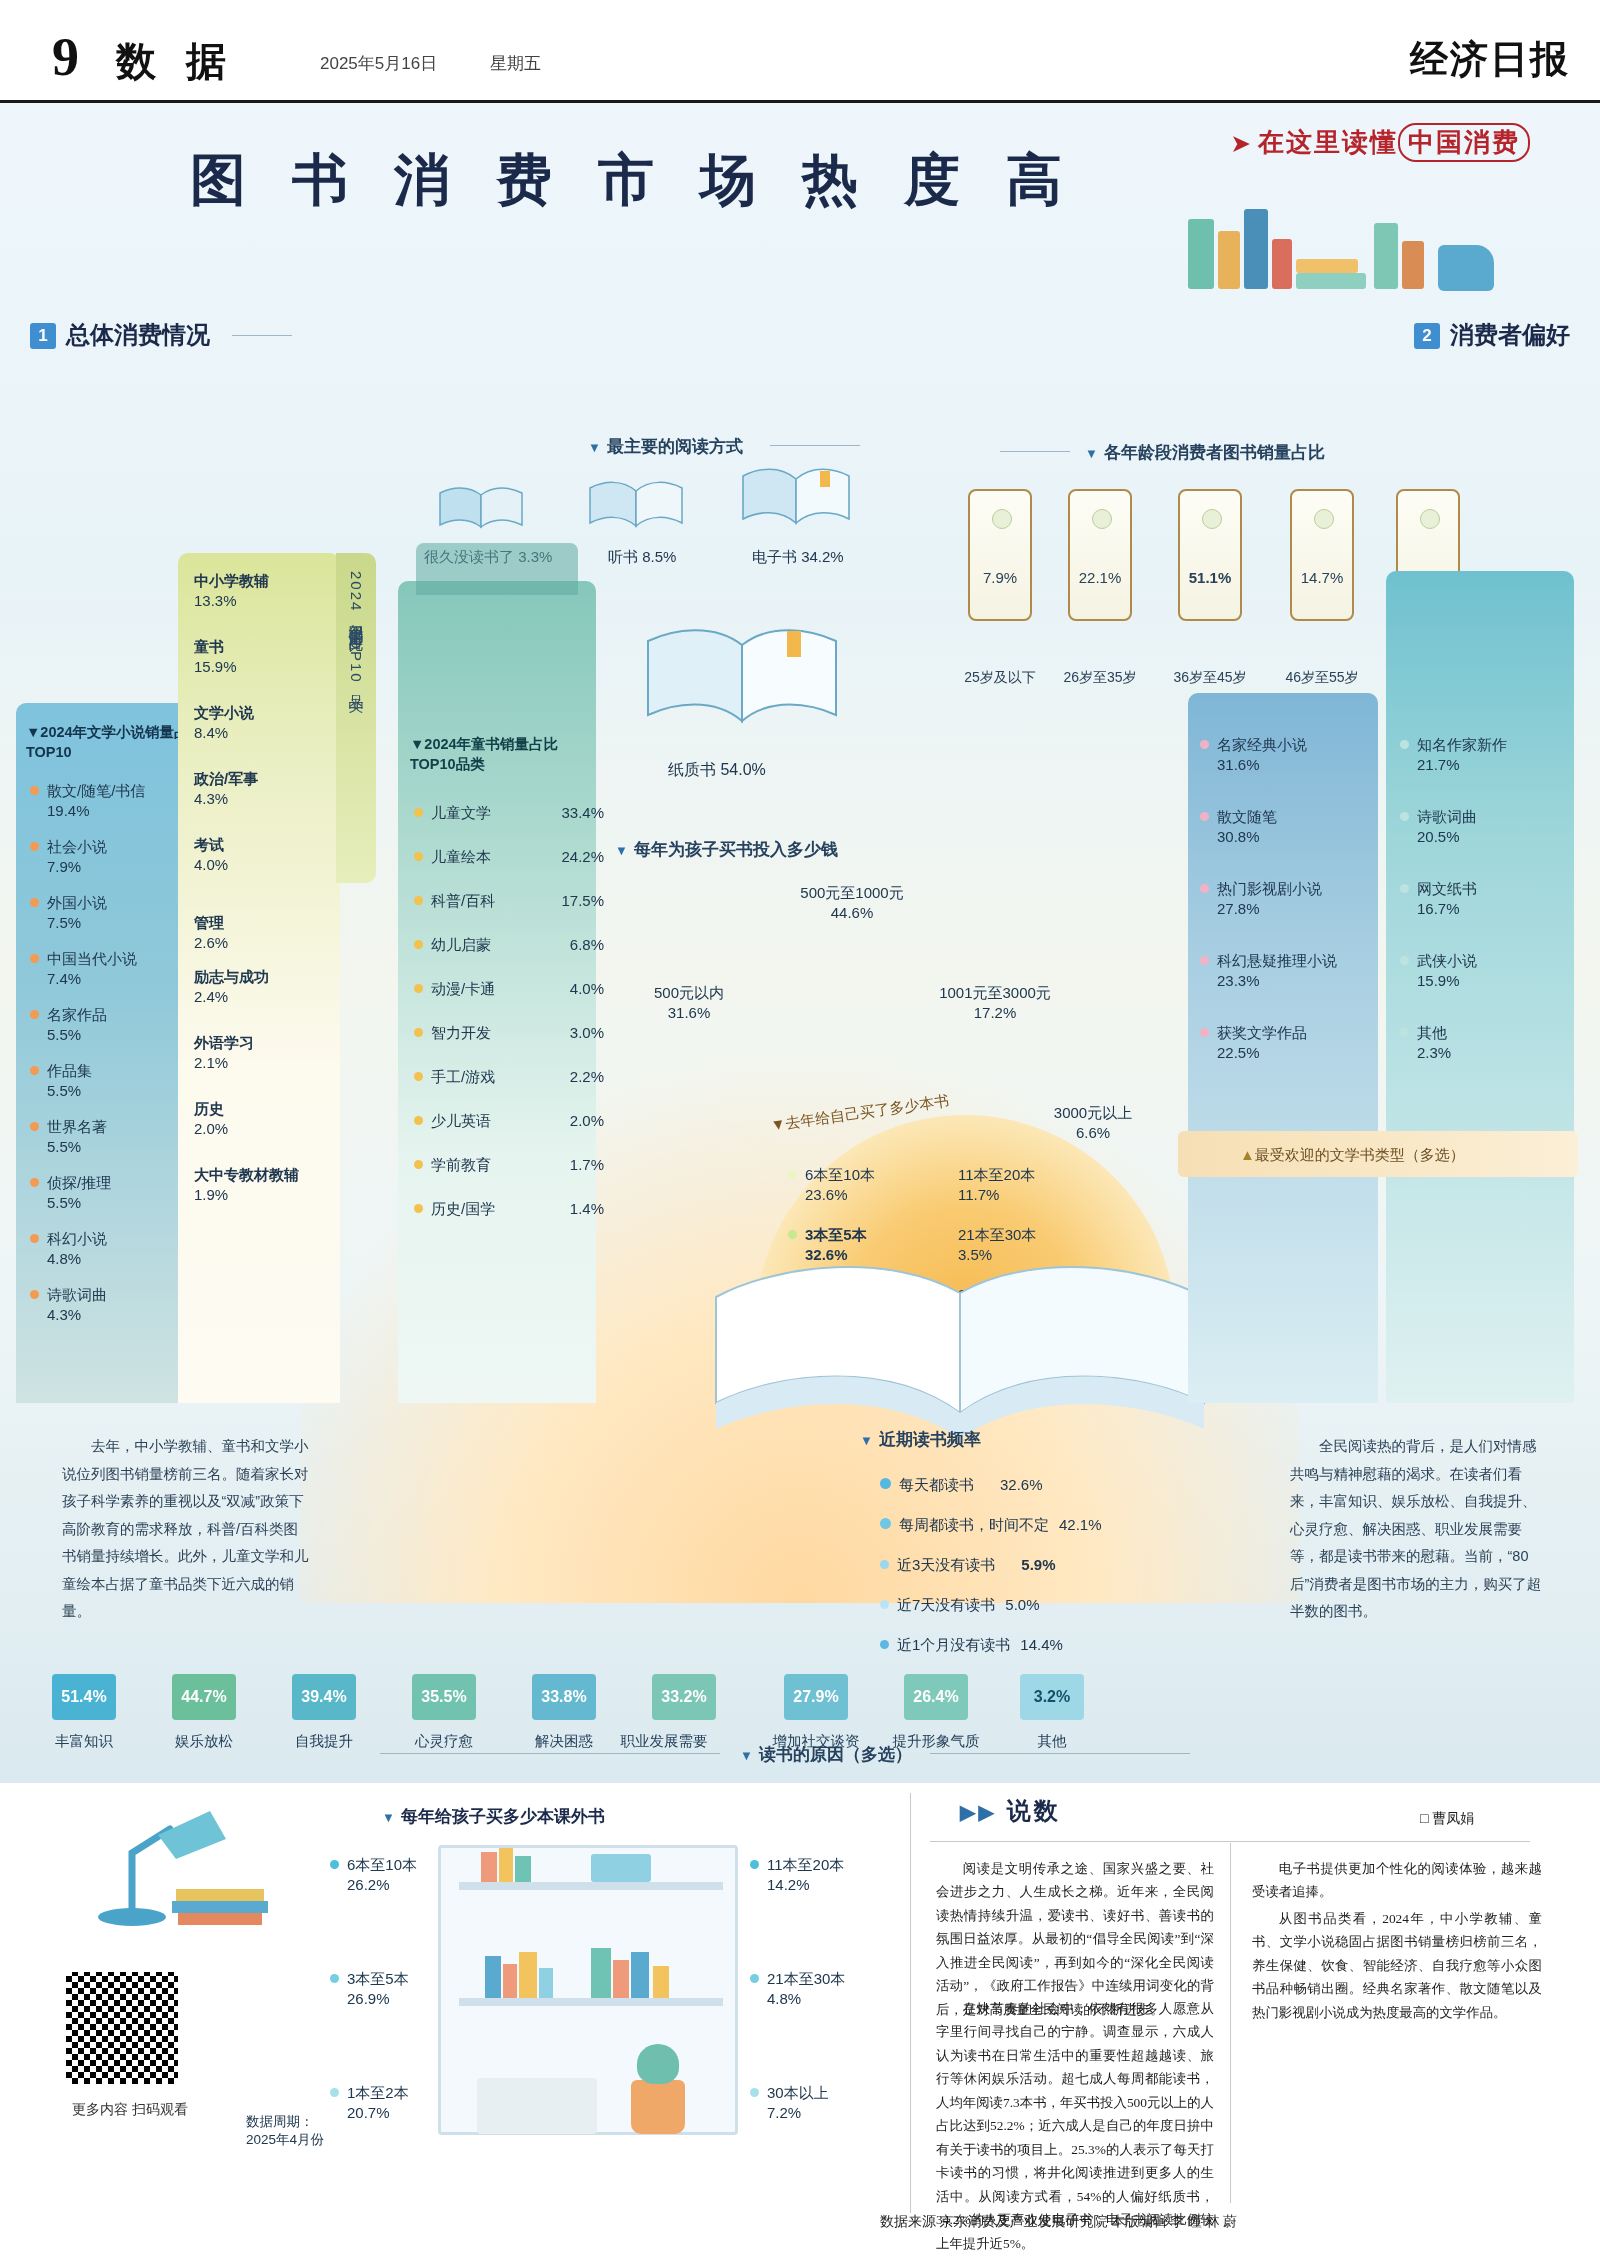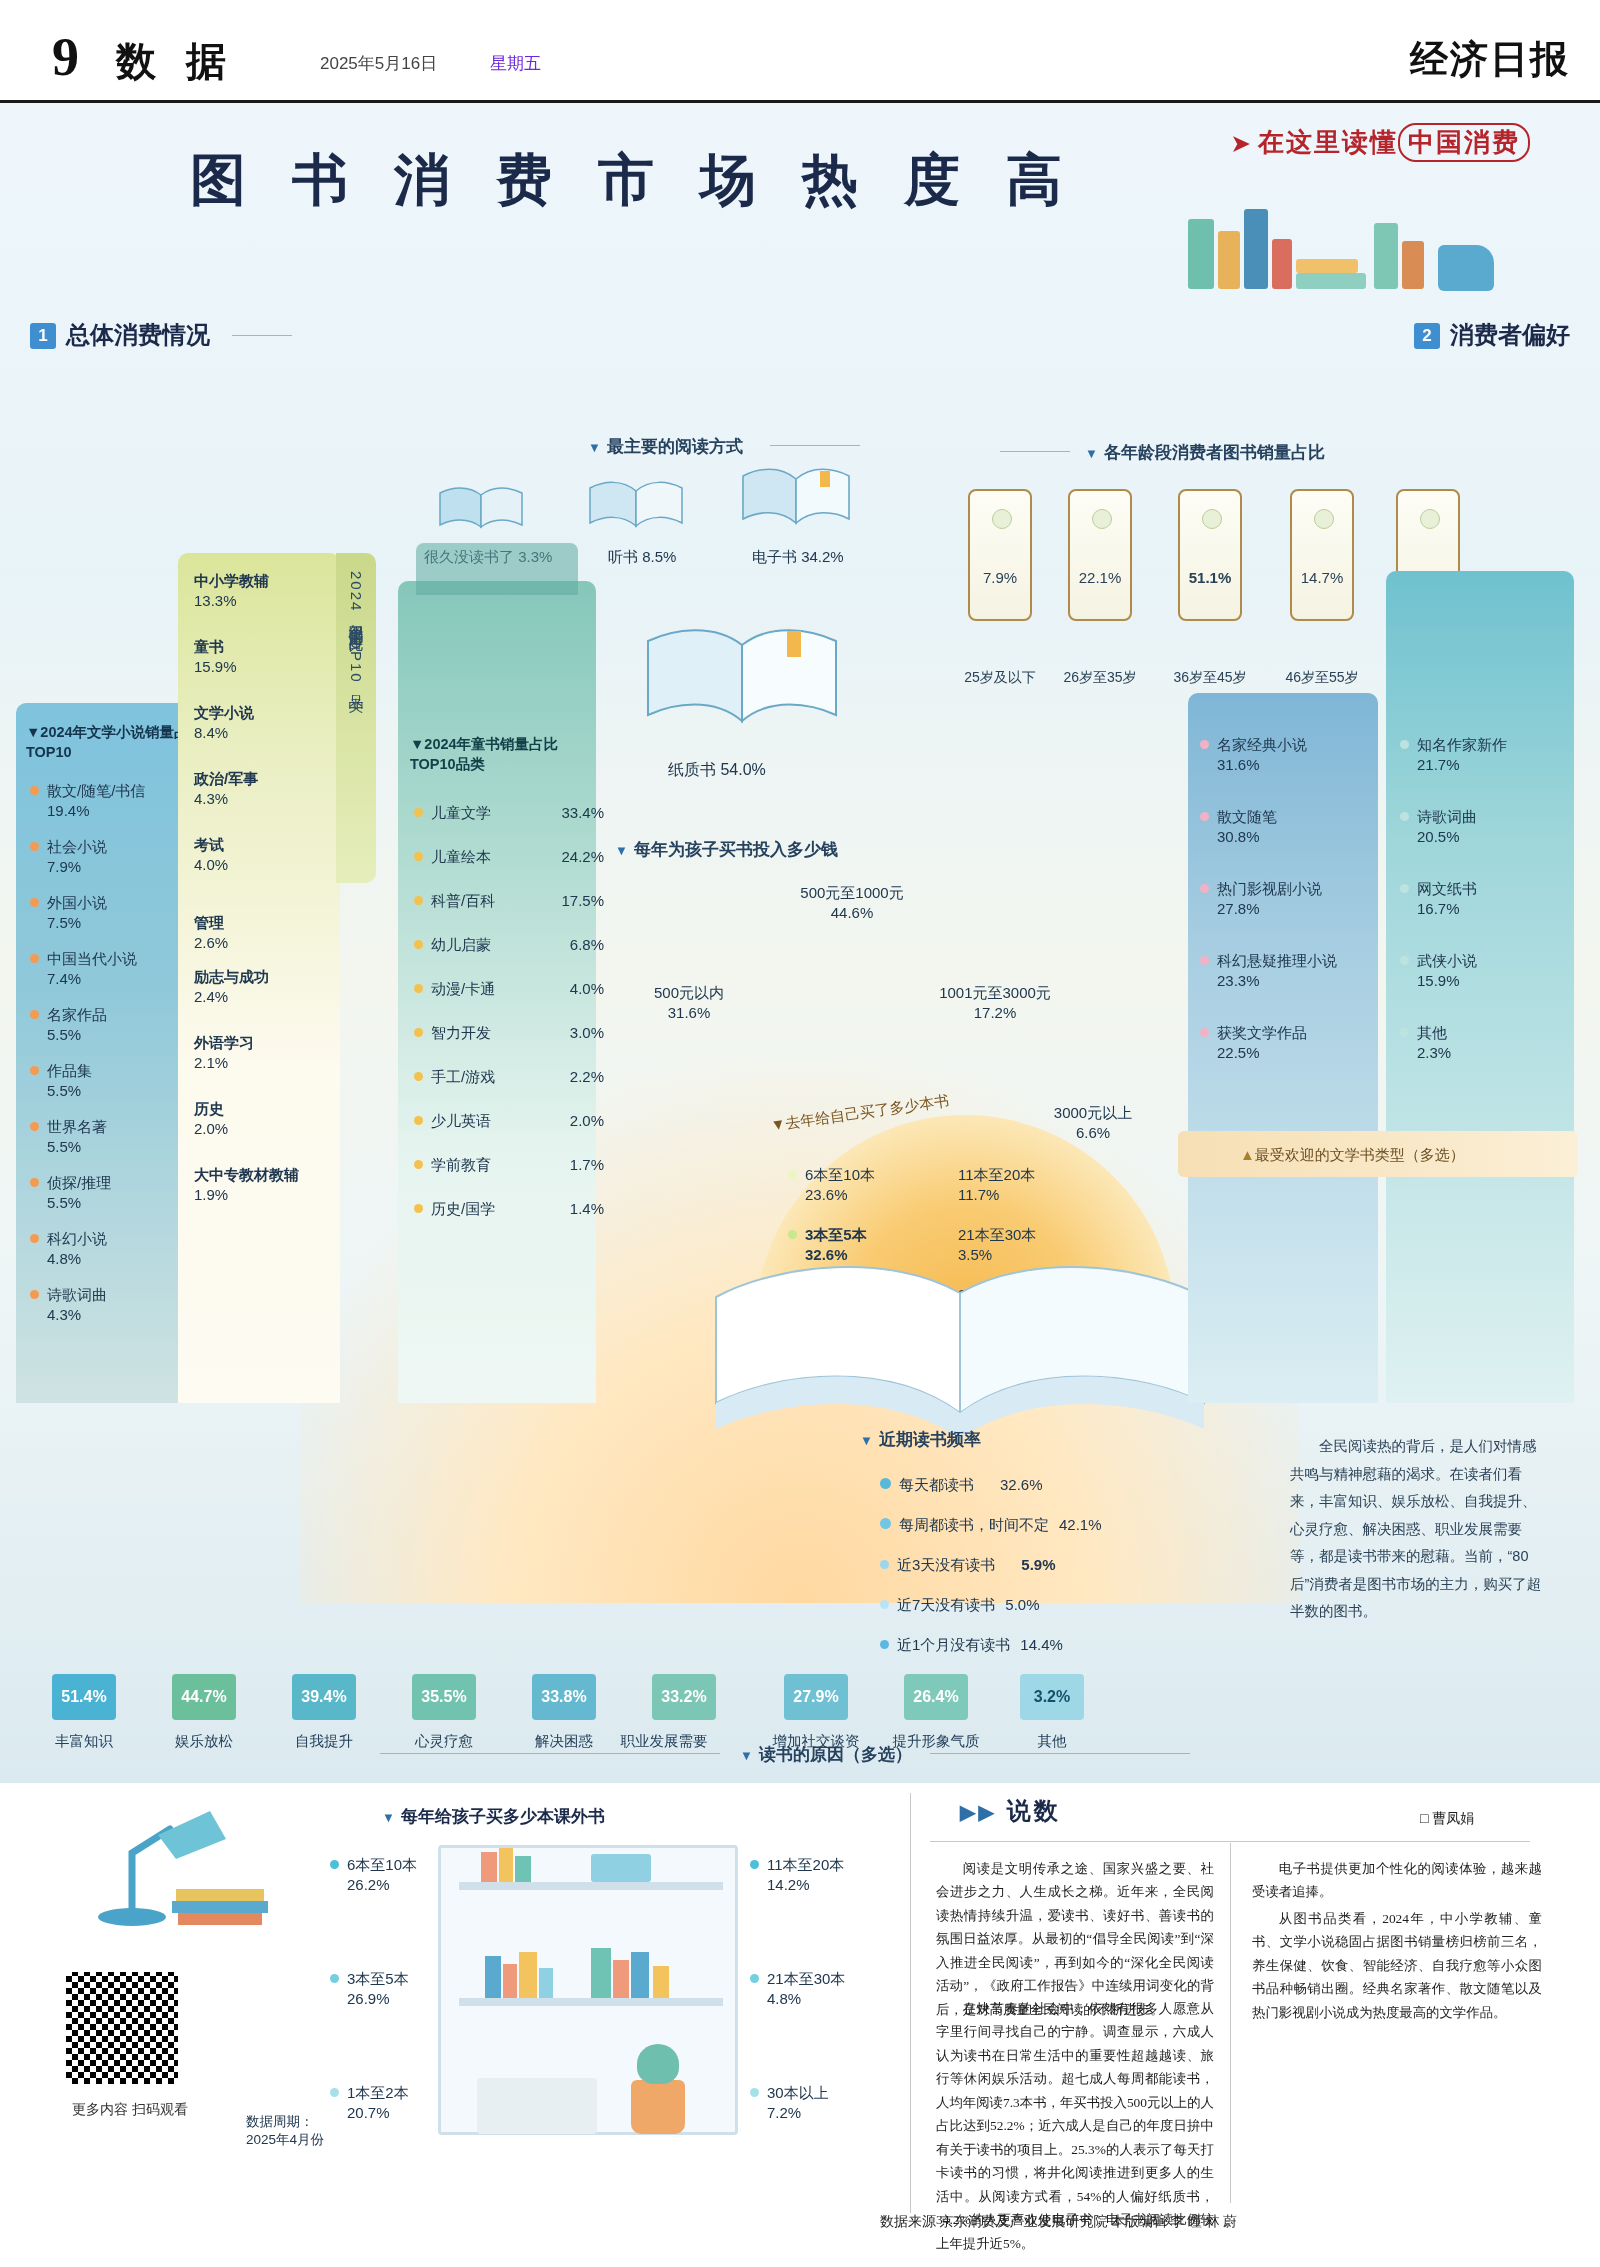--- a/index.html
+++ b/index.html
@@ -8,21 +8,21 @@
     font-family:"Liberation Sans", sans-serif;
     background:#ffffff;
   }
   .page { position:absolute; inset:0; }
 
   
   .masthead { position:absolute; left:0; top:0; width:1600px; height:100px; background:#fff; }
   .mh-num { position:absolute; left:52px; top:26px; font-size:54px; font-weight:bold; color:#111; font-family:"Liberation Serif", serif;}
   .mh-title { position:absolute; left:116px; top:34px; font-size:40px; font-weight:bold; letter-spacing:10px; color:#111; font-family:"Liberation Serif", serif;}
   .mh-date { position:absolute; left:320px; top:52px; font-size:17px; color:#444; }
-  .mh-week { position:absolute; left:490px; top:52px; font-size:17px; color:#6d28d9; }
+  .mh-week { position:absolute; left:490px; top:52px; font-size:17px; color:#404040; }
   .mh-brand { position:absolute; right:30px; top:34px; font-size:38px; font-weight:bold; letter-spacing:2px; color:#111; font-family:"Liberation Serif", serif;}
   .mh-rule { position:absolute; left:0; top:100px; width:1600px; height:3px; background:#1a1a1a; }
 
   
   .poster {
     position:absolute; left:0; top:103px; width:1600px; height:1680px;
     background:linear-gradient(180deg,#eef6fb 0%,#e8f3f8 28%,#f3f6ef 52%,#eef5f6 70%,#dbeaf0 100%);
     overflow:hidden;
   }
   .poster:before{
@@ -340,20 +340,21 @@
 
     <div class="mini-h" style="left:860px; top:1325px;">
       <span class="tri">▼</span><span>近期读书频率</span>
     </div>
     <div class="item" style="left:880px; top:1372px; width:330px;"><span class="dot" style="background:#55b8df;width:11px;height:11px;"></span><span>每天都读书</span><span style="margin-left:26px;">32.6%</span></div>
     <div class="item" style="left:880px; top:1412px; width:380px;"><span class="dot" style="background:#6fc6e6;width:11px;height:11px;"></span><span>每周都读书，时间不定</span><span style="margin-left:10px;">42.1%</span></div>
     <div class="item" style="left:880px; top:1452px; width:330px;"><span class="dot" style="background:#9ad7ee;"></span><span>近3天没有读书</span><span style="margin-left:26px;font-weight:bold;">5.9%</span></div>
     <div class="item" style="left:880px; top:1492px; width:330px;"><span class="dot" style="background:#b8e4f5;"></span><span>近7天没有读书</span><span style="margin-left:10px;">5.0%</span></div>
     <div class="item" style="left:880px; top:1532px; width:360px;"><span class="dot" style="background:#5cb8e0;"></span><span>近1个月没有读书</span><span style="margin-left:10px;">14.4%</span></div>
 
+    <div class="smalltxt" style="left:62px; top:1330px; width:250px; text-indent:2em;">去年，中小学教辅、童书和文学小说位列图书销量榜前三名。随着家长对孩子科学素养的重视以及“双减”政策下高阶教育的需求释放，科普/百科类图书销量持续增长。此外，儿童文学和儿童绘本占据了童书品类下近六成的销量。</div>
     <div class="smalltxt" style="left:1290px; top:1330px; width:260px; text-indent:2em;">全民阅读热的背后，是人们对情感共鸣与精神慰藉的渴求。在读者们看来，丰富知识、娱乐放松、自我提升、心灵疗愈、解决困惑、职业发展需要等，都是读书带来的慰藉。当前，“80后”消费者是图书市场的主力，购买了超半数的图书。</div>
 
     <div class="mini-h" style="left:740px; top:1640px;">
       <span class="tri">▼</span><span>读书的原因（多选）</span>
     </div>
     <div class="hdr-line" style="left:380px; top:1650px; width:340px;"></div>
     <div class="hdr-line" style="left:930px; top:1650px; width:260px;"></div>
   </div>
 
   <div style="position:absolute; left:0; top:1640px; width:1600px; height:150px;">

